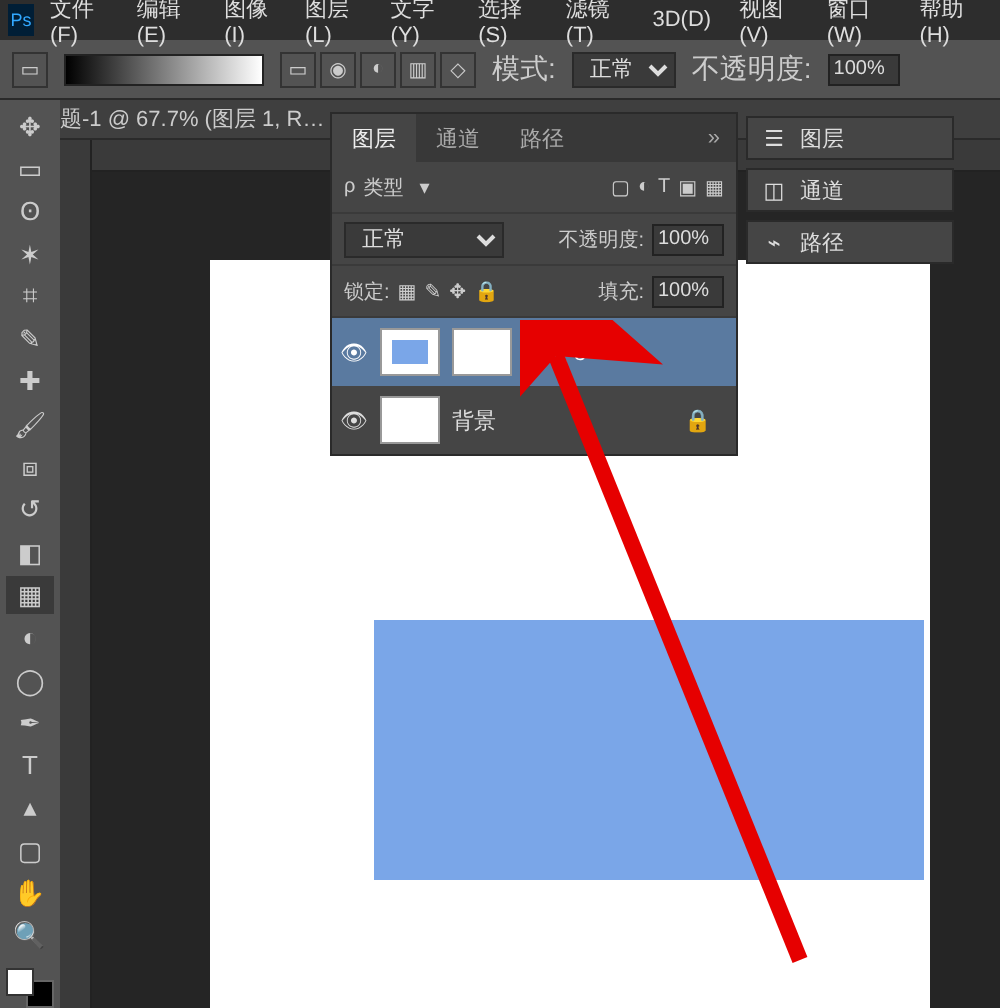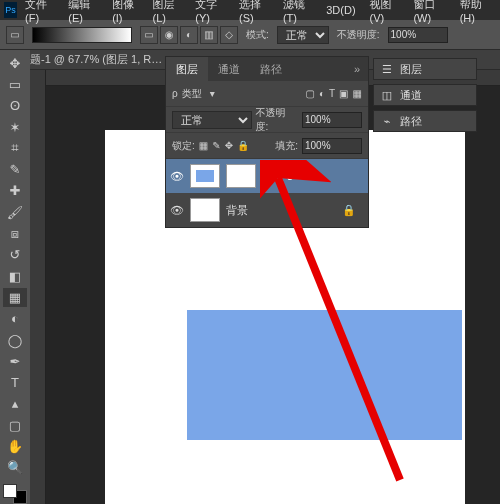--- a/index.html
+++ b/index.html
@@ -4,21 +4,21 @@
 <style>
 * { margin: 0; padding: 0; box-sizing: border-box; font-family: "Microsoft YaHei", sans-serif; }
 body { width: 500px; height: 504px; background: #535353; overflow: hidden; position: relative; }
 .menubar { height: 20px; background: #2d2d2d; display: flex; align-items: center; padding: 0 4px; gap: 2px; font-size: 11px; color: #ddd; }
 .menubar .ps-icon { width: 16px; height: 16px; background: #001e36; display: flex; align-items: center; justify-content: center; color: #31a8ff; font-weight: normal; font-size: 9px; }
 .menubar span { padding: 0 6px; }
 .optbar { height: 30px; background: #535353; display: flex; align-items: center; padding: 0 6px; gap: 8px; border-bottom: 1px solid #2a2a2a; }
 .gradient-swatch { width: 100px; height: 16px; background: linear-gradient(90deg, #000 0%, #fff 100%); border: 1px solid #222; }
 .icon-sq { width: 18px; height: 18px; border: 1px solid #333; background: #535353; display: flex; align-items: center; justify-content: center; font-size: 10px; color: #ccc; }
 .dropdown { background: #3a3a3a; color: #ddd; font-size: 11px; padding: 0 4px; height: 18px; border: 1px solid #2a2a2a; }
-.opacity-label { font-size: 10px; color: #ccc; }
+.opacity-label { font-size: 14px; color: #ccc; }
 .tabbar { height: 20px; background: #3f3f3f; display: flex; align-items: center; padding: 0 8px; font-size: 11px; color: #ccc; border-bottom: 1px solid #2a2a2a; }
 .workspace { position: absolute; top: 70px; left: 30px; right: 0; bottom: 0; background: #252525; overflow: hidden; }
 .ruler-h { position: absolute; top: 0; left: 16px; right: 0; height: 16px; background: #3a3a3a; border-bottom: 1px solid #222; }
 .ruler-v { position: absolute; top: 0; left: 0; width: 16px; bottom: 0; background: #3a3a3a; border-right: 1px solid #222; }
 .canvas { position: absolute; top: 60px; left: 75px; width: 360px; height: 380px; background: #fff; }
 .blue-rect { position: absolute; left: 82px; top: 180px; width: 275px; height: 130px; background: #7aa6e8; }
 .toolbar { position: absolute; left: 0; top: 50px; width: 30px; bottom: 0; background: #535353; display: flex; flex-direction: column; align-items: center; padding-top: 4px; gap: 3px; }
 .tool { width: 24px; height: 22px; display: flex; align-items: center; justify-content: center; color: #ccc; font-size: 13px; cursor: pointer; }
 .tool.sel { background: #3a3a3a; }
 .fgbg { width: 24px; height: 24px; position: relative; margin-top: 4px; }
@@ -37,21 +37,21 @@
 .lp-row .lbl { }
 .layer-list { }
 .layer-item { display: flex; align-items: center; height: 34px; padding: 0 4px; gap: 6px; font-size: 11px; color: #ddd; }
 .layer-item.active { background: #5a7aa0; color: #fff; }
 .eye { width: 14px; text-align: center; }
 .thumb { width: 30px; height: 24px; background: #fff; border: 1px solid #999; position: relative; }
 .thumb.mask { display: flex; align-items: center; justify-content: center; }
 .blue-mini { position: absolute; inset: 5px; background: #7aa6e8; }
 .lock-icon { margin-left: auto; padding-right: 8px; }
 .arrow { position: absolute; z-index: 10; pointer-events: none; }
-.small-input { background:#3a3a3a; color:#ddd; font-size:10px; border:1px solid #222; padding:0 2px; width:60px; height:16px; }
+.small-input { background:#3a3a3a; color:#ddd; font-size:10px; border:1px solid #222; padding:0 2px; width:36px; height:16px; }
 </style>
 </head>
 <body>
 
 <div class="menubar">
   <div class="ps-icon">Ps</div>
   <span>文件(F)</span>
   <span>编辑(E)</span>
   <span>图像(I)</span>
   <span>图层(L)</span>

